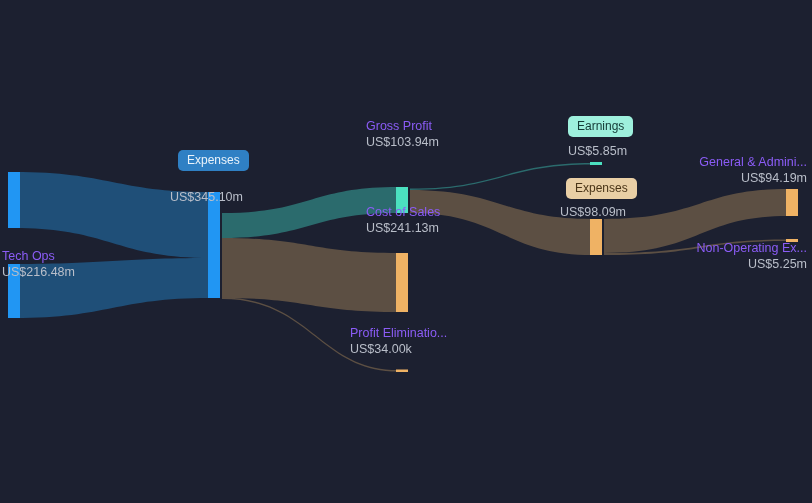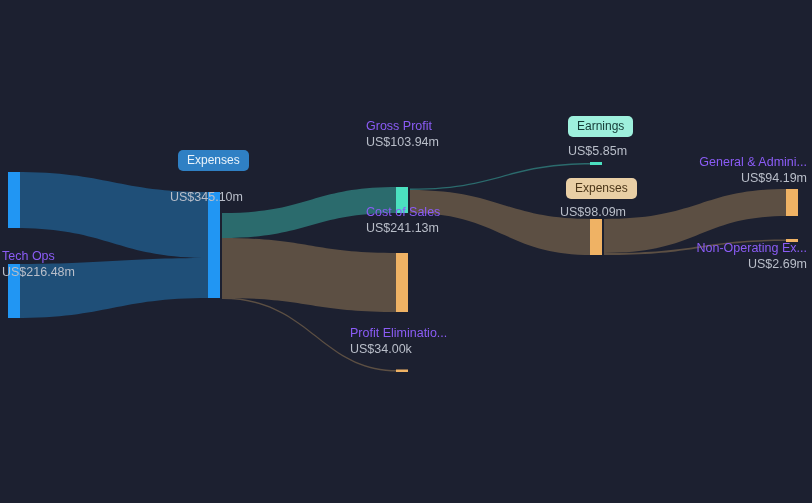--- a/index.html
+++ b/index.html
@@ -136,16 +136,16 @@
     <span class="v">US$98.09m</span>
   </div>
 
   <div class="lbl right" style="right:5px; top:155px;">
     <span class="t">General &amp; Admini...</span>
     <span class="v">US$94.19m</span>
   </div>
 
   <div class="lbl right" style="right:5px; top:241px;">
     <span class="t">Non-Operating Ex...</span>
-    <span class="v">US$2.69m</span>
+    <span class="v">US$5.25m</span>
   </div>
 
 </div>
 
 </body></html>

